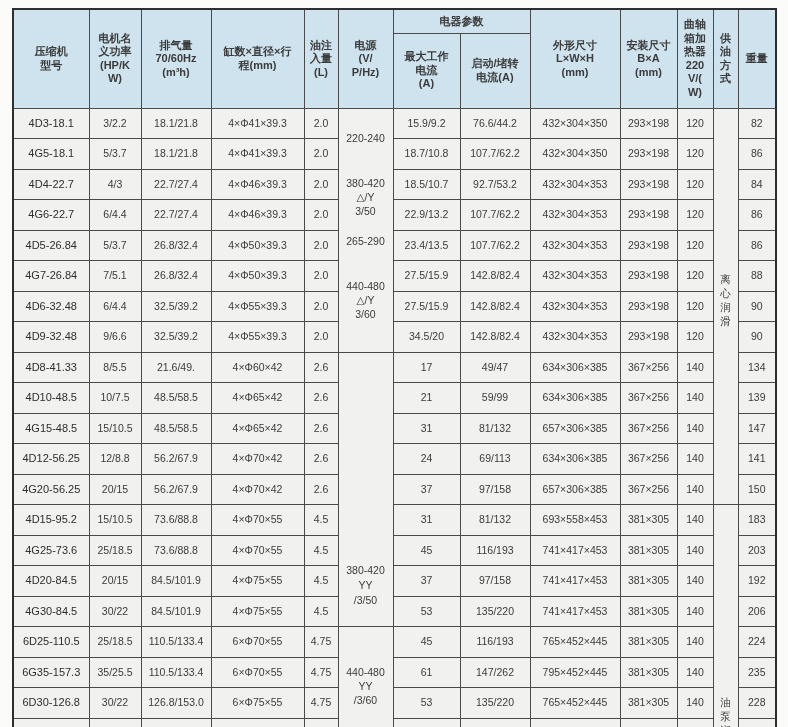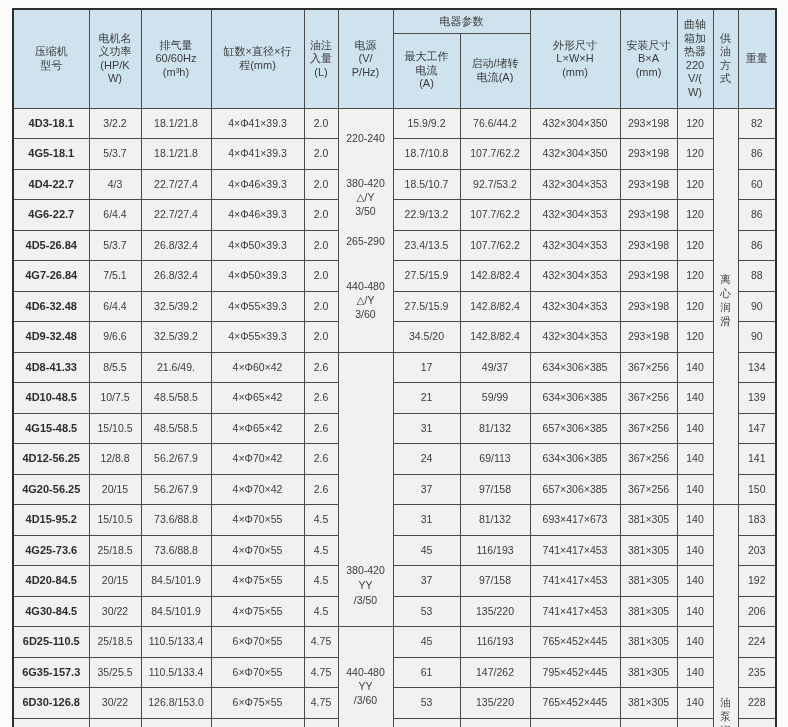--- a/index.html
+++ b/index.html
@@ -21,33 +21,33 @@
   .spec th,.spec td{
     border:1px solid #4a4a4a;
     text-align:center;
     vertical-align:middle;
     white-space:pre-line;
     padding:0 1px;
     overflow:visible;
   }
   .spec thead th{
     background:#cfe3ee;
-    font-weight:normal;
+    font-weight:bold;
     font-size:11px;
     line-height:13.5px;
   }
   .spec thead tr.h1{height:24px;}
   .spec thead tr.h2{height:75px;}
   .spec tbody td{
     background:#f1f1ef;
     font-size:10.5px;
     height:29.5px;
     line-height:13px;
   }
-  .spec tbody td.model{font-weight:bold;font-size:11px;color:#2d2d2d;margin-left:36px;}
+  .spec tbody td.model{font-weight:normal;font-size:11px;color:#2d2d2d;margin-left:36px;}
   
   .spec td.merged{padding:0;vertical-align:top;position:relative;}
   .stack{display:flex;flex-direction:column;width:100%;}
   .blk{display:flex;align-items:center;justify-content:center;line-height:14px;}
   .blk-bottom{align-items:flex-end;justify-content:center;display:flex;}
   .blk-bottom span{padding-bottom:10px;line-height:15px;display:block;white-space:pre-line;}
   .vtext{line-height:14px;letter-spacing:0;}
   .oil-center{display:flex;align-items:center;justify-content:center;}
   .oil-overflow-span{position:absolute;top:190px;left:0;width:100%;text-align:center;line-height:14px;white-space:pre-line;}
 </style>
@@ -73,21 +73,21 @@
     </colgroup>
     <thead>
       <tr class="h1">
         <th rowspan="2">压缩机
 型号</th>
         <th rowspan="2">电机名
 义功率
 (HP/K
 W)</th>
         <th rowspan="2">排气量
-60/60Hz
+70/60Hz
 (m³h)</th>
         <th rowspan="2">缸数×直径×行
 程(mm)</th>
         <th rowspan="2">油注
 入量
 (L)</th>
         <th rowspan="2">电源
 (V/
 P/Hz)</th>
         <th colspan="2">电器参数</th>
@@ -157,21 +157,21 @@
           <td class="model">4D4-22.7</td>
           <td>4/3</td>
           <td>22.7/27.4</td>
           <td>4×Φ46×39.3</td>
           <td>2.0</td>
           <td>18.5/10.7</td>
           <td>92.7/53.2</td>
           <td>432×304×353</td>
           <td>293×198</td>
           <td>120</td>
-          <td>60</td>
+          <td>84</td>
         </tr>
         <tr>
           <td class="model">4G6-22.7</td>
           <td>6/4.4</td>
           <td>22.7/27.4</td>
           <td>4×Φ46×39.3</td>
           <td>2.0</td>
           <td>22.9/13.2</td>
           <td>107.7/62.2</td>
           <td>432×304×353</td>
@@ -234,21 +234,21 @@
         <tr>
           <td class="model">4D8-41.33</td>
           <td>8/5.5</td>
           <td>21.6/49.</td>
           <td>4×Φ60×42</td>
           <td>2.6</td>
           <td class="merged" rowspan="9"><div class="blk-bottom" style="height: 265.5px;"><span>380-420
 YY
 /3/50</span></div></td>
           <td>17</td>
-          <td>49/37</td>
+          <td>49/47</td>
           <td>634×306×385</td>
           <td>367×256</td>
           <td>140</td>
           <td>134</td>
         </tr>
         <tr>
           <td class="model">4D10-48.5</td>
           <td>10/7.5</td>
           <td>48.5/58.5</td>
           <td>4×Φ65×42</td>
@@ -300,21 +300,21 @@
           <td>150</td>
         </tr>
         <tr>
           <td class="model">4D15-95.2</td>
           <td>15/10.5</td>
           <td>73.6/88.8</td>
           <td>4×Φ70×55</td>
           <td>4.5</td>
           <td>31</td>
           <td>81/132</td>
-          <td>693×417×673</td>
+          <td>693×558×453</td>
           <td>381×305</td>
           <td>140</td>
           <td class="merged" rowspan="8" style="height: 236px;"><span class="oil-overflow-span">油
 泵
 润
 滑</span></td>
           <td>183</td>
         </tr>
         <tr>
           <td class="model">4G25-73.6</td>

